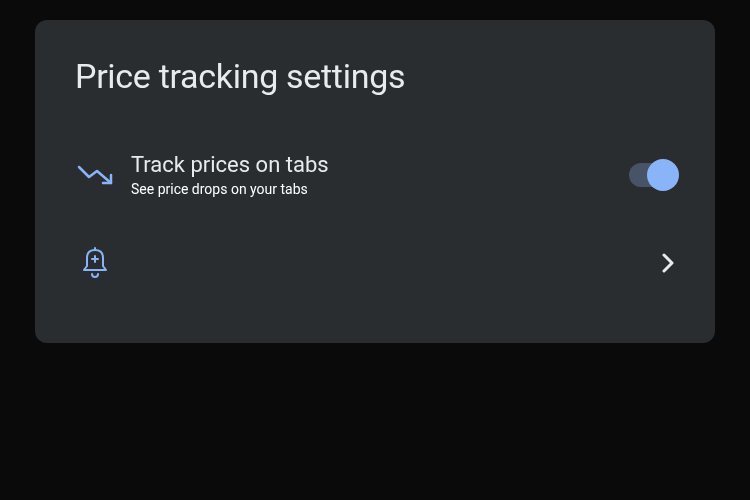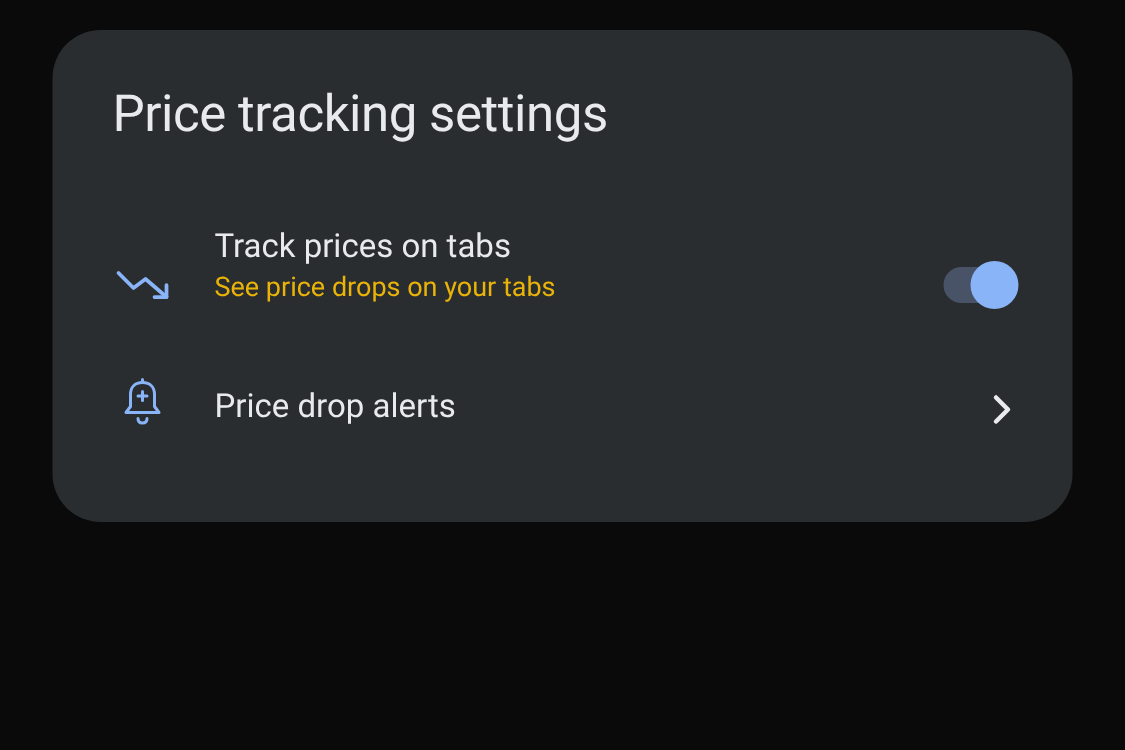--- a/index.html
+++ b/index.html
@@ -13,35 +13,35 @@
       background: #0a0a0a;
       font-family: -apple-system, BlinkMacSystemFont, 'Segoe UI', Roboto, sans-serif;
       overflow: hidden;
       display: flex;
       align-items: flex-start;
       justify-content: center;
       padding-top: 20px;
     }
     .card {
       background: #2a2d30;
-      border-radius: 32px;
+      border-radius: 12px;
       width: 680px;
       padding: 36px 40px 48px 40px;
     }
     .title {
       color: #e8eaed;
       font-size: 34px;
       font-weight: 400;
       margin-bottom: 40px;
       letter-spacing: -0.3px;
     }
     .setting-row {
       display: flex;
-      align-items: flex-end;
-      gap: 28px;
+      align-items: center;
+      gap: 16px;
       padding: 16px 0;
     }
     .icon-wrap {
       width: 40px;
       flex-shrink: 0;
       display: flex;
       align-items: center;
       justify-content: center;
     }
     .icon-wrap svg {
@@ -52,22 +52,22 @@
       display: flex;
       flex-direction: column;
       gap: 4px;
     }
     .row-title {
       color: #e8eaed;
       font-size: 22px;
       font-weight: 400;
     }
     .row-sub {
-      color: #eab308;
-      font-size: 18px;
+      color: #ffffff;
+      font-size: 14px;
       font-weight: 400;
     }
     .trailing {
       flex-shrink: 0;
       display: flex;
       align-items: center;
       justify-content: center;
     }
     .toggle {
       width: 46px;
@@ -123,21 +123,20 @@
     <div class="icon-wrap">
       <svg width="30" height="32" viewBox="0 0 30 32" fill="none" stroke="currentColor" stroke-width="2" stroke-linecap="round" stroke-linejoin="round">
         <path d="M15 3 C10 3 7 6 7 11 L7 19 L4 23 L26 23 L23 19 L23 11 C23 6 20 3 15 3 Z"></path>
         <line x1="15" y1="1" x2="15" y2="3"></line>
         <line x1="12" y1="12" x2="18" y2="12"></line>
         <line x1="15" y1="9" x2="15" y2="15"></line>
         <path d="M12 27 C12 29 13 30 15 30 C17 30 18 29 18 27"></path>
       </svg>
     </div>
     <div class="text-col">
-      <div class="row-title">Price drop alerts</div>
     </div>
     <div class="trailing chevron">
       <svg width="14" height="22" viewBox="0 0 14 22" fill="none" stroke="currentColor" stroke-width="3" stroke-linecap="round" stroke-linejoin="round">
         <polyline points="3,3 11,11 3,19"></polyline>
       </svg>
     </div>
   </div>
 </div>
 
 </body></html>

